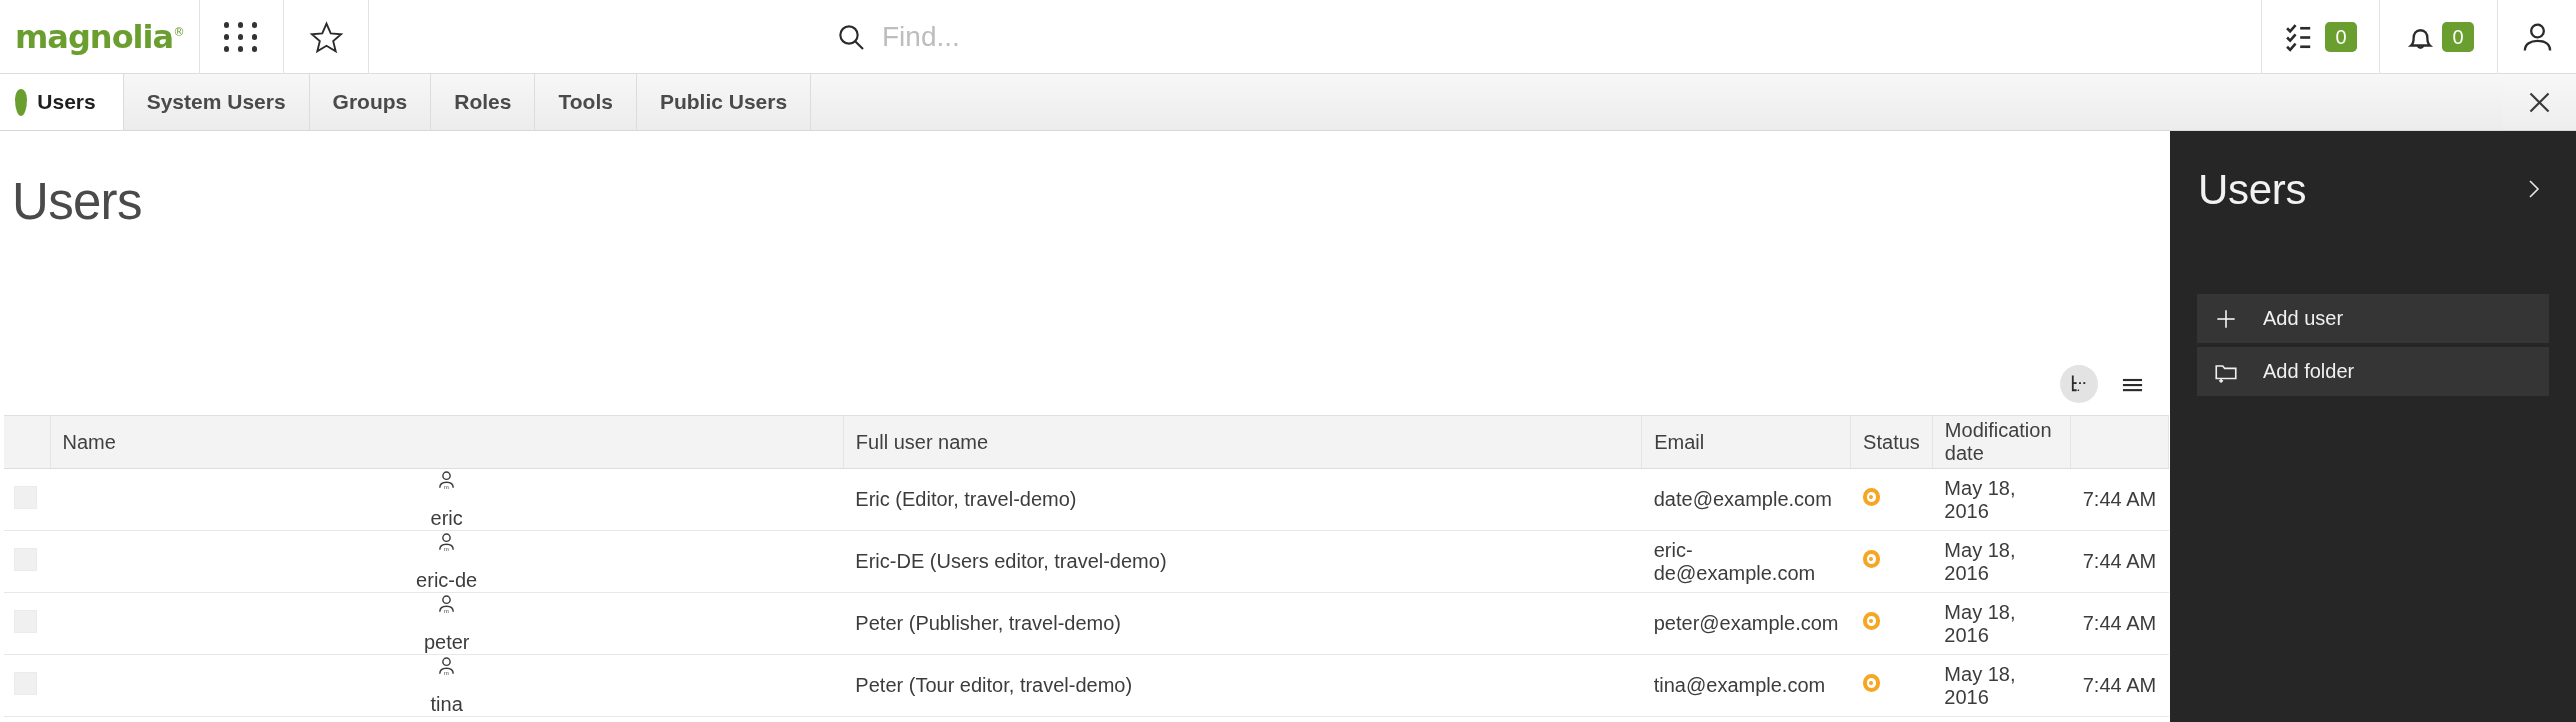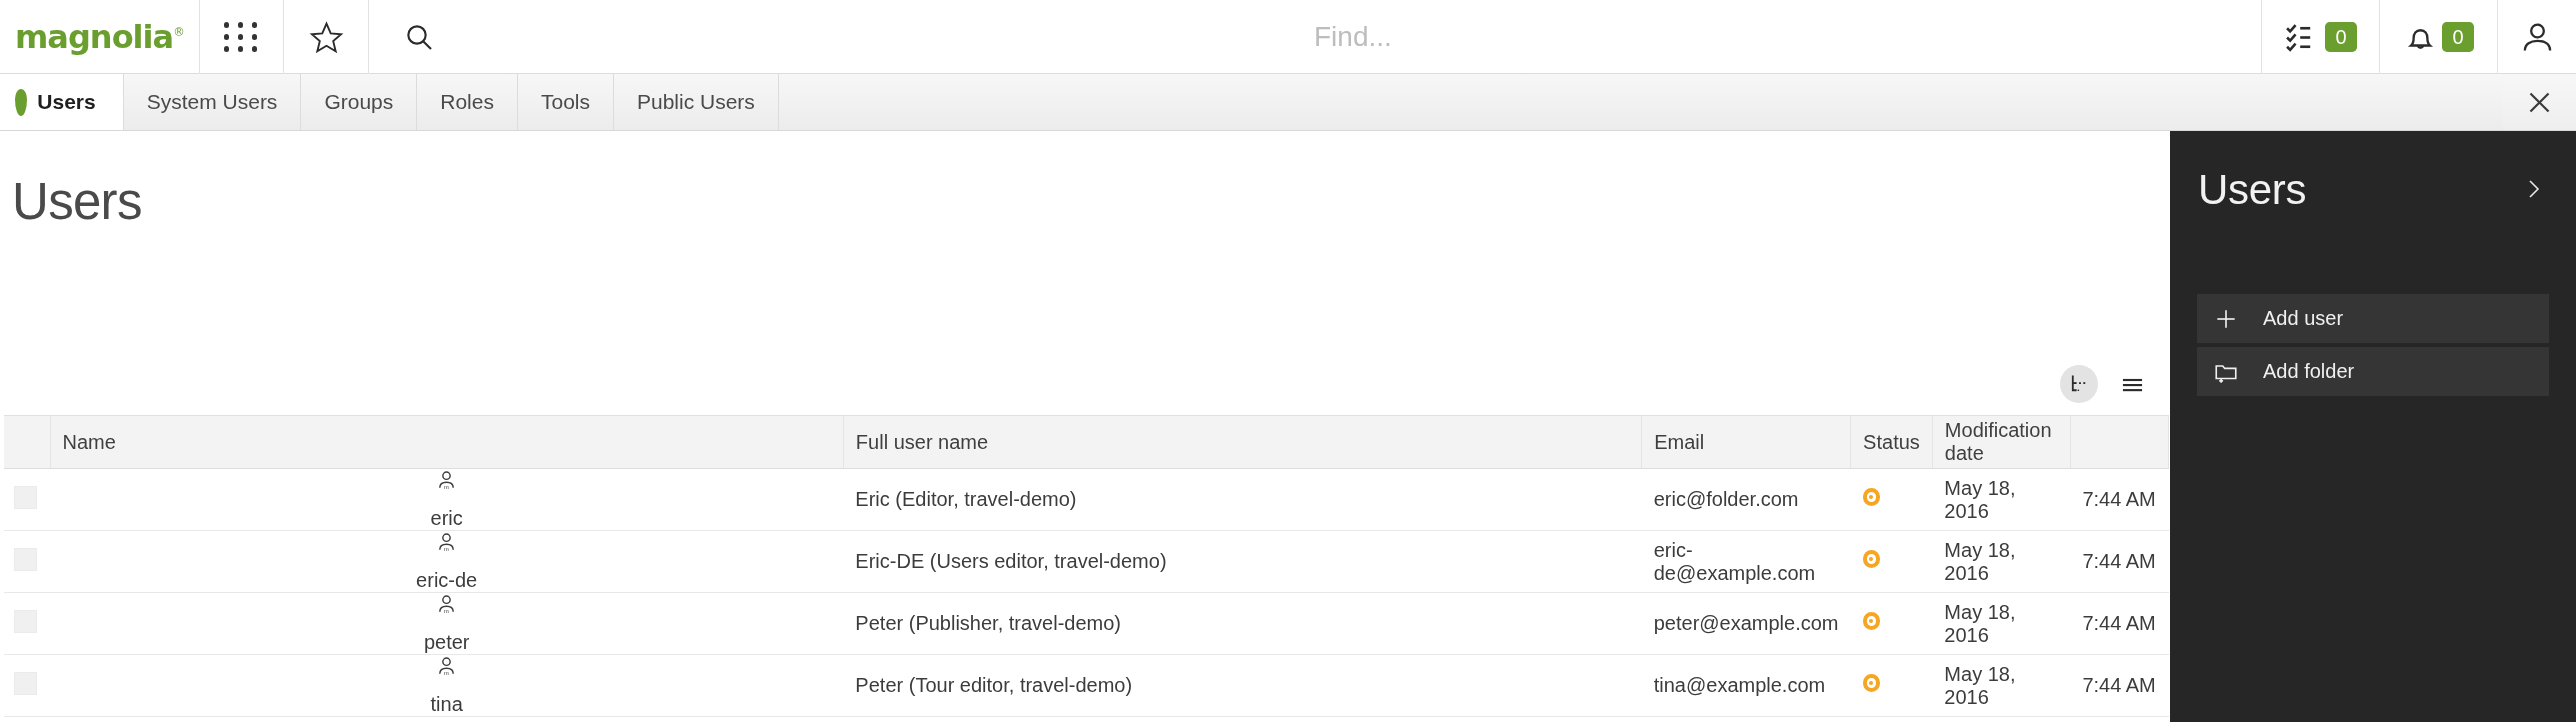--- a/index.html
+++ b/index.html
@@ -49,21 +49,21 @@
   }
 
   .apps-cell { width: 84px; }
   .fav-cell  { width: 85px; }
 
   .dot-grid { display: grid; grid-template-columns: repeat(3, 7.4px); gap: 6.8px; }
   .dot-grid i { width: 5.4px; height: 5.4px; border-radius: 50%; background: #333; display: block; }
 
   .search-cell {
     flex: 1;
-    justify-content: space-between;
+    justify-content: center;
     padding-left: 34px;
     gap: 15px;
     border-right: 1.4px solid #e2e2e2;
   }
   .search-input {
     border: none;
     outline: none;
     font-size: 28px;
     color: #555;
     font-family: "Liberation Sans", sans-serif;
@@ -98,20 +98,21 @@
     display: flex;
     align-items: center;
     gap: 10.8px;
     padding: 0 23px;
     font-size: 21px;
     color: #4a4a4a;
     border-right: 1.4px solid #dcdcdc;
     cursor: pointer;
     background: linear-gradient(#f7f7f7, #ececec);
     white-space: nowrap;
+    font-weight: bold;
   }
   .tab.active {
     background: #ffffff;
     color: #1f1f1f;
     font-weight: bold;
     padding-left: 15px;
     padding-right: 27px;
   }
   .tab-leaf {
     width: 11.5px; height: 27px;
@@ -195,21 +196,21 @@
     vertical-align: middle;
   }
   tbody tr:first-child td { border-top: none; }
 
   .col-check { width: 46px; padding-left: 9.5px !important; padding-right: 0 !important; }
   .col-name  { width: 793px; }
   .col-full  { width: 798px; }
   .col-email { width: 196px; }
   .col-status{ width: 74px; }
   .col-date  { width: 138px; }
-  .col-time  { width: 98px; text-align: left; }
+  .col-time  { width: 98px; text-align: center; }
 
   .checkbox {
     width: 23px; height: 23px;
     background: #f0f0f0;
     border: 0.7px solid #ebebeb;
     display: inline-block;
     cursor: pointer;
   }
 
   .name-cell { display: flex; align-items: center; gap: 15px; flex-direction: column; }
@@ -426,21 +427,21 @@
             <span class="name-cell">
               <svg width="23" height="23" viewBox="0 0 24 24" fill="none" stroke="#3c3c3c" stroke-width="1.5" style="font-size:30px">
                 <circle cx="12" cy="7" r="3.8"></circle>
                 <path d="M5 19.5c0-3.9 3.2-5.7 7-5.7s7 1.8 7 5.7"></path>
                 <text x="12" y="20.5" font-size="6" fill="#3c3c3c" stroke="none" text-anchor="middle">m</text>
               </svg>
               <span>eric</span>
             </span>
           </td>
           <td class="col-full">Eric (Editor, travel-demo)</td>
-          <td class="col-email">eric@folder.com</td>
+          <td class="col-email">date@example.com</td>
           <td class="col-status">
             <span class="status-dot"></span>
           </td>
           <td class="col-date">May 18, 2016</td>
           <td class="col-time">7:44 AM</td>
         </tr>
 
         <tr>
           <td class="col-check">
             <span class="checkbox"></span>

